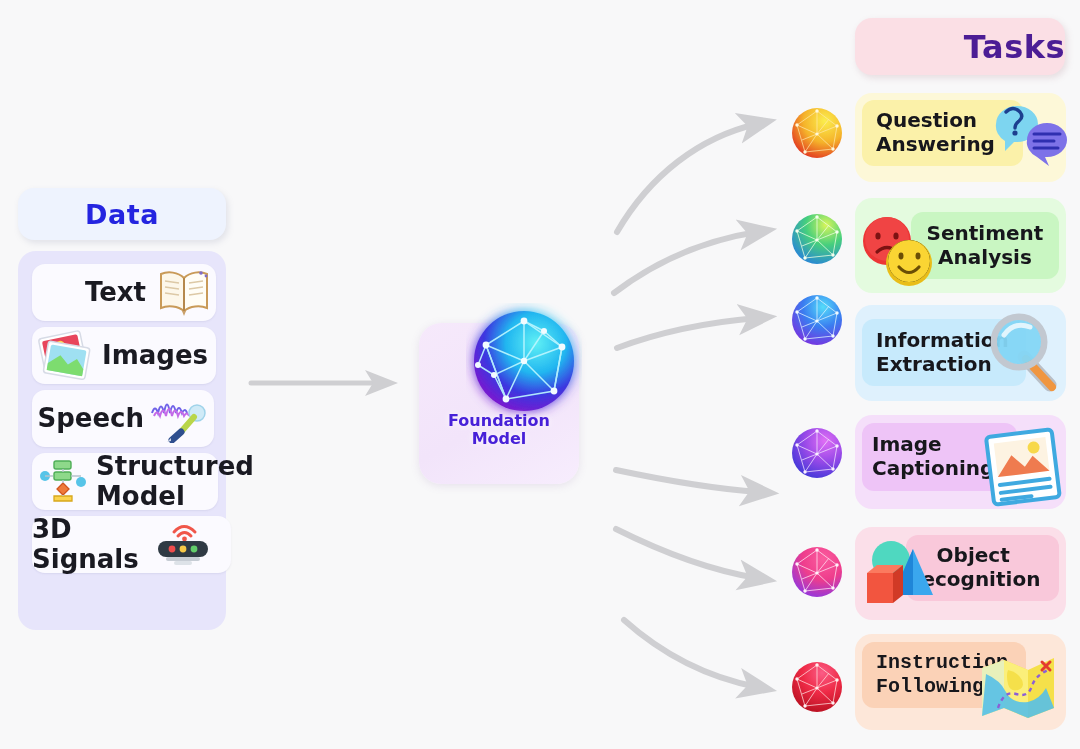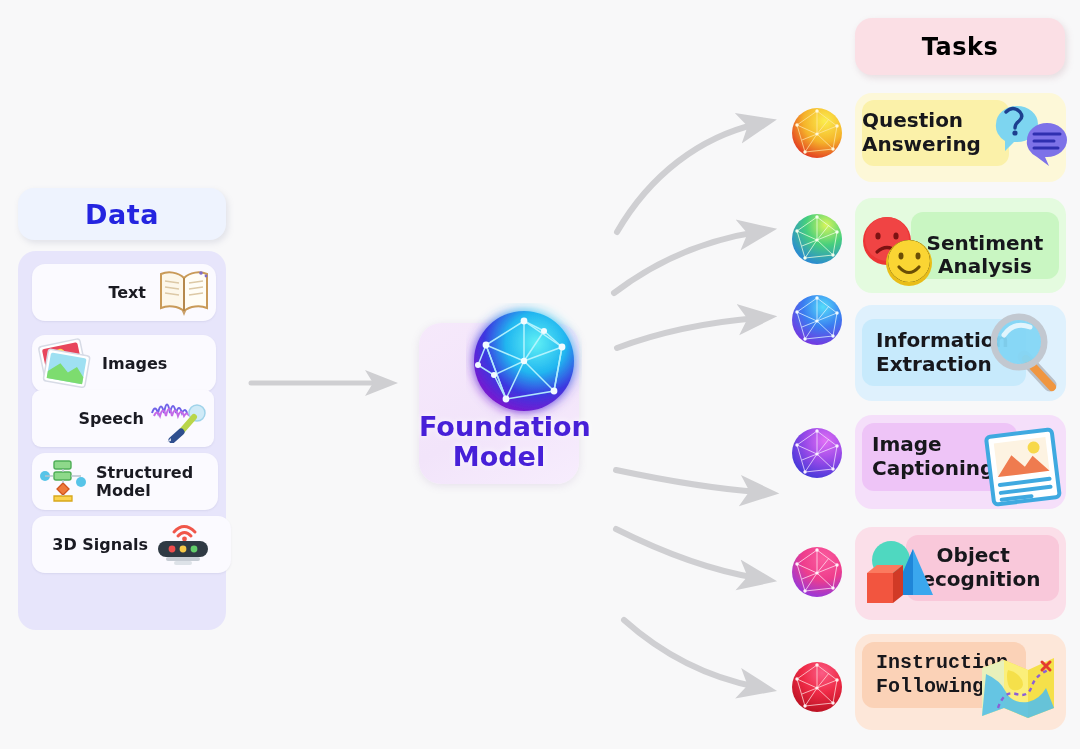--- a/index.html
+++ b/index.html
@@ -27,21 +27,21 @@
     left:18px;top:251px;width:208px;height:379px;
     background:#e7e5fb;border-radius:18px;
   }
   .data-item{
     position:absolute;left:14px;width:180px;
     background:#fbfaff;border-radius:13px;
     box-shadow:0 1px 2px rgba(90,90,140,.10);
     display:flex;align-items:center;
   }
   .data-item .lbl{
-    font-size:16px;font-weight:bold;color:#1a1a22;line-height:1.12;
+    font-size:26px;font-weight:bold;color:#1a1a22;line-height:1.12;
     white-space:pre-line;
   }
   .data-ico{flex:0 0 auto;position:relative;}
 
   
   .pill{
     background:#edecf1;border-radius:12px;
     box-shadow:2px 3px 6px rgba(120,120,140,.16);
     font-size:19px;color:#2a2a30;
   }
@@ -49,32 +49,32 @@
   #adaptation-pill{left:619px;top:392px;width:136px;height:43px;}
 
   #fm-box{
     left:419px;top:323px;width:160px;height:161px;
     background:linear-gradient(150deg,#f6e9fb 0%,#f2e4fa 55%,#f7edfd 100%);
     border-radius:22px;
     box-shadow:0 2px 8px rgba(140,110,170,.16);
   }
   #fm-label{
     left:419px;top:412px;width:160px;
-    text-align:center;font-size:27px;font-weight:bold;
+    text-align:center;font-size:16px;font-weight:bold;
     color:#4720d8;line-height:1.12;white-space:pre-line;
     text-shadow:0 0 7px rgba(255,255,255,.9);
   }
   #fm-sphere{left:466px;top:303px;width:116px;height:116px;}
 
   
   #tasks-header{
     left:855px;top:18px;width:210px;height:57px;
     background:#fbdfe5;border-radius:17px;
     box-shadow:2px 3px 7px rgba(160,110,125,.20);
-    font-size:24px;font-weight:bold;color:#000000;letter-spacing:.5px;
+    font-size:32px;font-weight:bold;color:#4c1d95;letter-spacing:.5px;justify-content:flex-end;
   }
   .task-card{position:absolute;border-radius:17px;}
   .task-inner{
     position:absolute;border-radius:12px;
     display:flex;align-items:center;
   }
   .task-text{
     font-size:20px;font-weight:bold;color:#17171c;
     line-height:1.18;white-space:pre-line;
   }
@@ -120,40 +120,40 @@
           <path d="M28 13 C34 7 44 6 51 9 L51 43 C44 40 34 41 28 46 Z" fill="#fffdf6" stroke="#c99a58" stroke-width="2"></path>
           <path d="M28 13 L28 46" stroke="#b5884c" stroke-width="2"></path>
           <path d="M9 16 L23 18 M9 22 L23 24 M9 28 L23 30 M33 18 L47 16 M33 24 L47 22 M33 30 L47 28" stroke="#ddc9a6" stroke-width="1.6"></path>
           <path d="M26 46 L28 51 L30 46 Z" fill="#caa06b"></path>
           <circle cx="45" cy="8" r="1.8" fill="#7e6cc8"></circle>
           <circle cx="50" cy="11" r="1.4" fill="#7e6cc8"></circle>
         </svg>
       </span>
     </div>
 
-    <div class="data-item" style="top:76px;height:57px;justify-content:flex-start;padding-left:4px;margin-top:8px;">
+    <div class="data-item" style="top:76px;height:57px;justify-content:flex-start;padding-left:4px;">
       <span class="data-ico" style="margin-right:8px;">
         <svg width="58" height="52" viewBox="0 0 58 52">
           <g transform="rotate(-12 29 26)">
             <rect x="6" y="6" width="42" height="32" rx="3" fill="#ffffff" stroke="#d7dbe6" stroke-width="1.5"></rect>
             <rect x="9" y="9" width="36" height="26" rx="2" fill="#e8465c"></rect>
             <path d="M9 27 L20 18 L31 27 L38 22 L45 29 L45 35 L9 35 Z" fill="#5ab9ef"></path>
             <circle cx="26" cy="17" r="5" fill="#ffd84d"></circle>
           </g>
           <g transform="rotate(10 29 30)">
             <rect x="10" y="16" width="42" height="32" rx="3" fill="#ffffff" stroke="#d7dbe6" stroke-width="1.5"></rect>
             <rect x="13" y="19" width="36" height="26" rx="2" fill="#9fe0f2"></rect>
             <path d="M13 38 L24 28 L33 36 L41 29 L49 38 L49 45 L13 45 Z" fill="#7ddc6f"></path>
           </g>
         </svg>
       </span>
       <span class="lbl">Images</span>
     </div>
 
-    <div class="data-item" style="top:139px;height:57px;justify-content:flex-end;padding-right:2px;border-radius:9px;">
+    <div class="data-item" style="top:139px;height:57px;justify-content:flex-end;padding-right:2px;">
       <span class="lbl">Speech</span>
       <span class="data-ico" style="margin-left:6px;">
         <svg width="62" height="52" viewBox="0 0 62 52">
           <path d="M2 22 q3 -9 6 0 q3 -13 6 0 q3 -17 6 0 q3 -14 6 0 q3 -10 6 0 q3 -6 5 0" fill="none" stroke="#6f62e8" stroke-width="2"></path>
           <path d="M4 25 q3 -7 6 0 q3 -11 6 0 q3 -14 6 0 q3 -11 6 0 q3 -8 6 0 q3 -5 5 0" fill="none" stroke="#c46ae8" stroke-width="2"></path>
           <circle cx="47" cy="22" r="8" fill="#cfeaf7" stroke="#9fd3ea" stroke-width="1.5"></circle>
           <path d="M43 27 L27 44 L23 48 L26 44 L42 27 Z" fill="#3a5fa8"></path>
           <path d="M44 26 L30 42" stroke="#b9d64a" stroke-width="6" stroke-linecap="round"></path>
           <path d="M31 41 L22 49" stroke="#2f4f8f" stroke-width="7" stroke-linecap="round"></path>
           <path d="M21 47 L17 51 L21 50 Z" fill="#cdd6e5"></path>
@@ -263,21 +263,21 @@
           <circle cx="28" cy="6" r="1.7"></circle>
           <circle cx="48" cy="21" r="1.7"></circle>
       <circle cx="44" cy="44" r="1.7"></circle>
           <circle cx="16" cy="47" r="1.7"></circle>
           <circle cx="8" cy="20" r="1.7"></circle>
       <circle cx="28" cy="29" r="1.6"></circle>
         </g>
     </svg>
   </div>
   <div class="task-card" style="left:855px;top:93px;width:211px;height:89px;background:#fdf8d8;">
-    <div class="task-inner" style="left:7px;top:7px;width:147px;height:66px;background:#fbf1a9;padding-left:0;">
+    <div class="task-inner" style="left:7px;top:7px;width:147px;height:66px;background:#fbf1a9;padding-left:14px;">
       <span class="task-text">Question
 Answering</span>
     </div>
     <div class="task-art" style="right:-2px;top:1px;">
       <svg width="88" height="88" viewBox="0 0 88 88">
         <path d="M16 30 a21 18 0 1 1 21 18 h-3 l-9 9 v-10 a21 18 0 0 1 -9 -17 z" fill="#7dd5f0"></path>
         <path d="M26 18 q7 -7 14 0 q4 5 -1 9 q-4 3 -4 7" fill="none" stroke="#1c3f8f" stroke-width="3.4" stroke-linecap="round"></path>
         <circle cx="35" cy="39" r="2.6" fill="#1c3f8f"></circle>
         <path d="M47 46 a20 17 0 1 1 20 17 q-1 0 -2 0 l4 9 l-12 -9 a20 17 0 0 1 -10 -17 z" fill="#7d72e8"></path>
         <g stroke="#2f2fb0" stroke-width="3" stroke-linecap="round">
@@ -307,21 +307,21 @@
           <circle cx="28" cy="6" r="1.7"></circle>
           <circle cx="48" cy="21" r="1.7"></circle>
       <circle cx="44" cy="44" r="1.7"></circle>
           <circle cx="16" cy="47" r="1.7"></circle>
           <circle cx="8" cy="20" r="1.7"></circle>
       <circle cx="28" cy="29" r="1.6"></circle>
         </g>
     </svg>
   </div>
   <div class="task-card" style="left:855px;top:198px;width:211px;height:95px;background:#e4fbdf;">
-    <div class="task-inner" style="right:7px;top:14px;width:148px;height:67px;background:#c9f6c2;justify-content:center;align-items:flex-end;">
+    <div class="task-inner" style="right:7px;top:14px;width:148px;height:67px;background:#c9f6c2;justify-content:center;">
       <span class="task-text" style="text-align:center;">Sentiment
 Analysis</span>
     </div>
     <div class="task-art" style="left:-1px;top:12px;">
       <svg width="86" height="80" viewBox="0 0 86 80">
         <circle cx="33" cy="31" r="24" fill="#ec3535"></circle>
         <circle cx="33" cy="29" r="22" fill="#f04444"></circle>
         <ellipse cx="24" cy="26" rx="2.6" ry="3.6" fill="#7d1212"></ellipse>
         <ellipse cx="42" cy="26" rx="2.6" ry="3.6" fill="#7d1212"></ellipse>
         <path d="M23 42 q10 -9 20 0" fill="none" stroke="#7d1212" stroke-width="3.2" stroke-linecap="round"></path>

